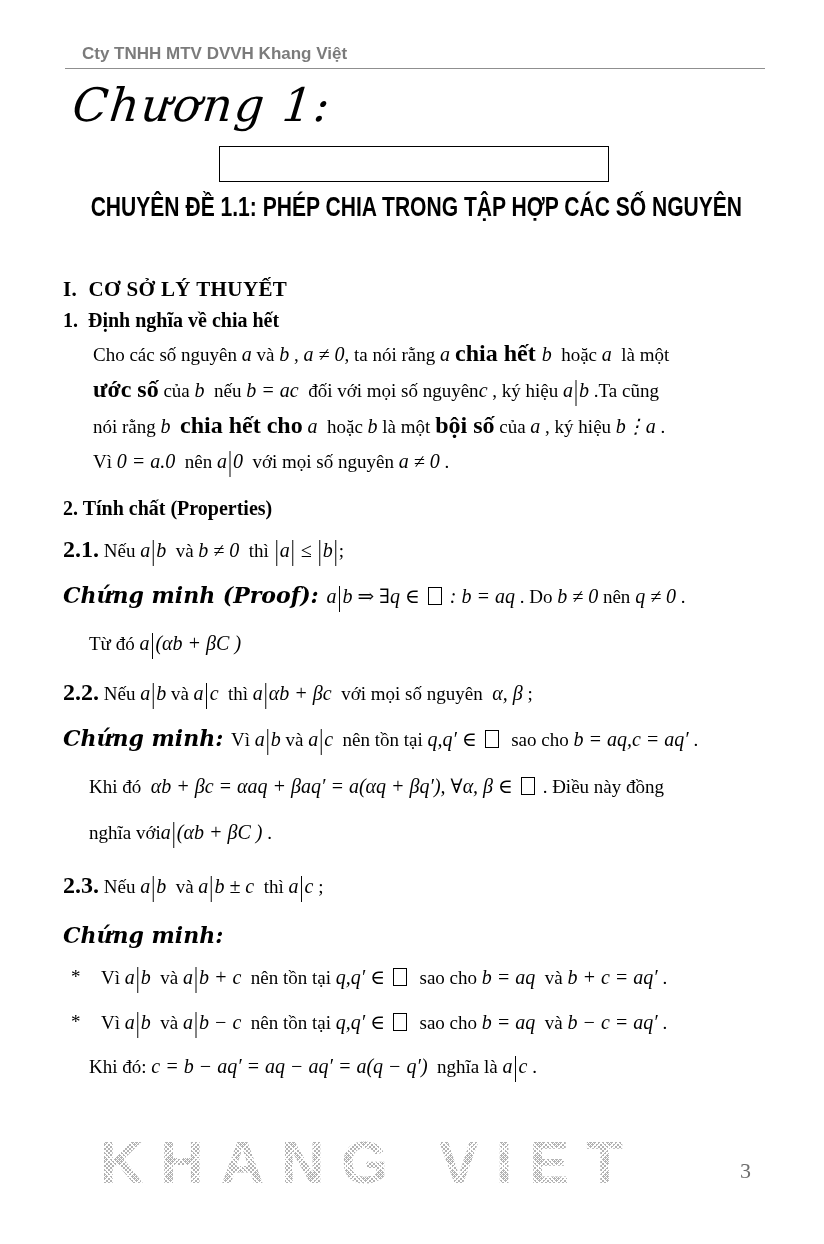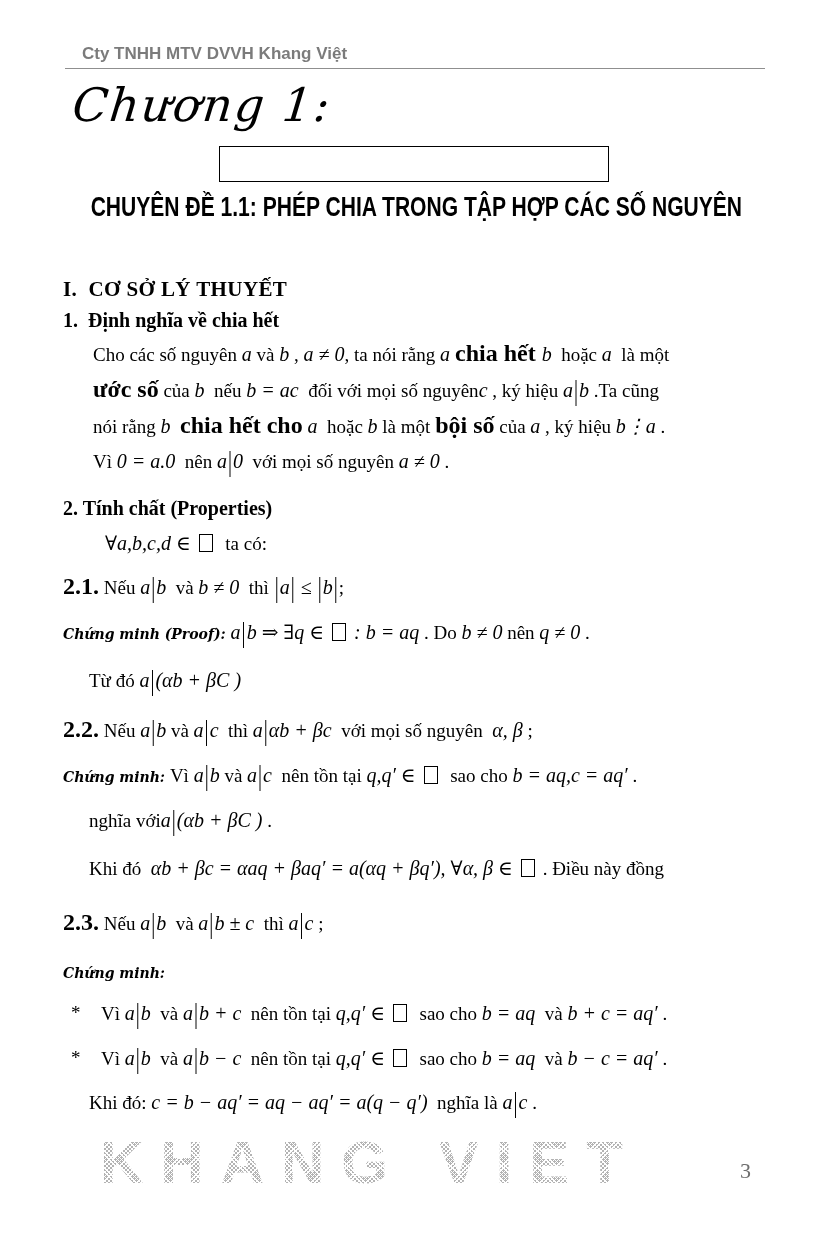--- a/index.html
+++ b/index.html
@@ -25,21 +25,21 @@
   
   .title{position:absolute;top:192px;left:0;width:824px;text-align:center;
          font-family:"Liberation Sans","DejaVu Sans",sans-serif;font-weight:bold;
          font-size:27px;transform:scaleX(0.78);transform-origin:center;white-space:nowrap;}
 
   
   .content{position:absolute;left:63px;top:274px;width:706px;z-index:2;}
   .line{white-space:pre;font-size:19px;line-height:35px;}
   .s-p{font-size:19px;}
   .s-b{font-weight:bold;font-size:24px;}
-  .s-bi{font-weight:bold;font-style:italic;font-size:14px;font-family:"DejaVu Serif","Liberation Serif",serif;}
+  .s-bi{font-weight:bold;font-style:italic;font-size:22px;font-family:"DejaVu Serif","Liberation Serif",serif;}
   .s-m{font-style:italic;font-size:20px;}
   .vbar{display:inline-block;font-style:normal;transform:scaleY(1.45);transform-origin:center;margin:0 1px;}
   .zbox{display:inline-block;width:12px;height:16px;border:1.3px solid #000;
         vertical-align:-2px;margin:0 3px;background:#fff;}
 
   .k-section{line-height:30px;}
   .k-section .s-b{font-size:21px;letter-spacing:0.4px;}
   .k-sub{line-height:30px;margin-top:0;}
   .k-sub .s-b,.k-subgap .s-b{font-size:20px;}
   .k-subgap{line-height:30px;margin-top:14px;}
@@ -76,28 +76,27 @@
   <div class="tbox"></div>
   <div class="title">CHUYÊN ĐỀ 1.1: PHÉP CHIA TRONG TẬP HỢP CÁC SỐ NGUYÊN</div>
   <div class="content" id="content">
       <div class="line k-section"><span class="s-b">I.  CƠ SỞ LÝ THUYẾT</span></div>
       <div class="line k-sub"><span class="s-b">1.  Định nghĩa về chia hết</span></div>
       <div class="line k-para"><span class="s-p">Cho các số nguyên </span><span class="s-m">a</span><span class="s-p"> và </span><span class="s-m">b</span><span class="s-p"> , </span><span class="s-m">a ≠ 0</span><span class="s-p">, ta nói rằng </span><span class="s-m">a </span><span class="s-b">chia hết </span><span class="s-m">b</span><span class="s-p">  hoặc </span><span class="s-m">a</span><span class="s-p">  là một</span></div>
       <div class="line k-para"><span class="s-b">ước số</span><span class="s-p"> của </span><span class="s-m">b</span><span class="s-p">  nếu </span><span class="s-m">b = ac</span><span class="s-p">  đối với mọi số nguyên</span><span class="s-m">c</span><span class="s-p"> , ký hiệu </span><span class="s-m">a<span class="vbar">|</span>b</span><span class="s-p"> .Ta cũng</span></div>
       <div class="line k-para"><span class="s-p">nói rằng </span><span class="s-m">b</span><span class="s-p">  </span><span class="s-b">chia hết cho</span><span class="s-p"> </span><span class="s-m">a</span><span class="s-p">  hoặc </span><span class="s-m">b</span><span class="s-p"> là một </span><span class="s-b">bội số</span><span class="s-p"> của </span><span class="s-m">a</span><span class="s-p"> , ký hiệu </span><span class="s-m">b⋮a</span><span class="s-p"> .</span></div>
       <div class="line k-para"><span class="s-p">Vì </span><span class="s-m">0 = a.0</span><span class="s-p">  nên </span><span class="s-m">a<span class="vbar">|</span>0</span><span class="s-p">  với mọi số nguyên </span><span class="s-m">a ≠ 0</span><span class="s-p"> .</span></div>
       <div class="line k-subgap"><span class="s-b">2. Tính chất (Properties)</span></div>
-      <div class="line k-forall"><span class="s-m">∀a,b,c,d ∈ </span><span class="zbox"></span><span class="s-p">  ta có:</span></div>
       <div class="line k-prop"><span class="s-b">2.1.</span><span class="s-p"> Nếu </span><span class="s-m">a<span class="vbar">|</span>b</span><span class="s-p">  và </span><span class="s-m">b ≠ 0</span><span class="s-p">  thì </span><span class="s-m"><span class="vbar">|</span>a<span class="vbar">|</span> ≤ <span class="vbar">|</span>b<span class="vbar">|</span></span><span class="s-p">;</span></div>
       <div class="line k-proof"><span class="s-bi">Chứng minh (Proof): </span><span class="s-m">a<span class="vbar">|</span>b ⇒ ∃q ∈ </span><span class="zbox"></span><span class="s-m"> : b = aq</span><span class="s-p"> . Do </span><span class="s-m">b ≠ 0</span><span class="s-p"> nên </span><span class="s-m">q ≠ 0</span><span class="s-p"> .</span></div>
       <div class="line k-disp"><span class="s-p">Từ đó </span><span class="s-m">a<span class="vbar">|</span>(αb + βC )</span></div>
       <div class="line k-prop"><span class="s-b">2.2.</span><span class="s-p"> Nếu </span><span class="s-m">a<span class="vbar">|</span>b</span><span class="s-p"> và </span><span class="s-m">a<span class="vbar">|</span>c</span><span class="s-p">  thì </span><span class="s-m">a<span class="vbar">|</span>αb + βc</span><span class="s-p">  với mọi số nguyên  </span><span class="s-m">α, β</span><span class="s-p"> ;</span></div>
       <div class="line k-proof"><span class="s-bi">Chứng minh: </span><span class="s-p">Vì </span><span class="s-m">a<span class="vbar">|</span>b</span><span class="s-p"> và </span><span class="s-m">a<span class="vbar">|</span>c</span><span class="s-p">  nên tồn tại </span><span class="s-m">q,q′ ∈ </span><span class="zbox"></span><span class="s-p">  sao cho </span><span class="s-m">b = aq,c = aq′</span><span class="s-p"> .</span></div>
+      <div class="line k-disp"><span class="s-p">Khi đó  </span><span class="s-m">αb + βc = αaq + βaq′ = a(αq + βq′), ∀α, β ∈ </span><span class="zbox"></span><span class="s-p"> . Điều này đồng</span></div>
       <div class="line k-dispmid"><span class="s-p">nghĩa với</span><span class="s-m">a<span class="vbar">|</span>(αb + βC )</span><span class="s-p"> .</span></div>
-      <div class="line k-disp"><span class="s-p">Khi đó  </span><span class="s-m">αb + βc = αaq + βaq′ = a(αq + βq′), ∀α, β ∈ </span><span class="zbox"></span><span class="s-p"> . Điều này đồng</span></div>
       <div class="line k-propgap"><span class="s-b">2.3.</span><span class="s-p"> Nếu </span><span class="s-m">a<span class="vbar">|</span>b</span><span class="s-p">  và </span><span class="s-m">a<span class="vbar">|</span>b ± c</span><span class="s-p">  thì </span><span class="s-m">a<span class="vbar">|</span>c</span><span class="s-p"> ;</span></div>
       <div class="line k-proofshort"><span class="s-bi">Chứng minh:</span></div>
       <div class="line k-bullet"><span class="marker">*</span><span><span class="s-p">Vì </span><span class="s-m">a<span class="vbar">|</span>b</span><span class="s-p">  và </span><span class="s-m">a<span class="vbar">|</span>b + c</span><span class="s-p">  nên tồn tại </span><span class="s-m">q,q′ ∈ </span><span class="zbox"></span><span class="s-p">  sao cho </span><span class="s-m">b = aq</span><span class="s-p">  và </span><span class="s-m">b + c = aq′</span><span class="s-p"> .</span></span></div>
       <div class="line k-bullet"><span class="marker">*</span><span><span class="s-p">Vì </span><span class="s-m">a<span class="vbar">|</span>b</span><span class="s-p">  và </span><span class="s-m">a<span class="vbar">|</span>b − c</span><span class="s-p">  nên tồn tại </span><span class="s-m">q,q′ ∈ </span><span class="zbox"></span><span class="s-p">  sao cho </span><span class="s-m">b = aq</span><span class="s-p">  và </span><span class="s-m">b − c = aq′</span><span class="s-p"> .</span></span></div>
       <div class="line k-dispmid"><span class="s-p">Khi đó: </span><span class="s-m">c = b − aq′ = aq − aq′ = a(q − q′)</span><span class="s-p">  nghĩa là </span><span class="s-m">a<span class="vbar">|</span>c</span><span class="s-p"> .</span></div>
     </div>
   <div class="wm">KHANG VIET</div>
   <div class="wm-hatch"></div>
   <div class="pageno">3</div>
 </div>

